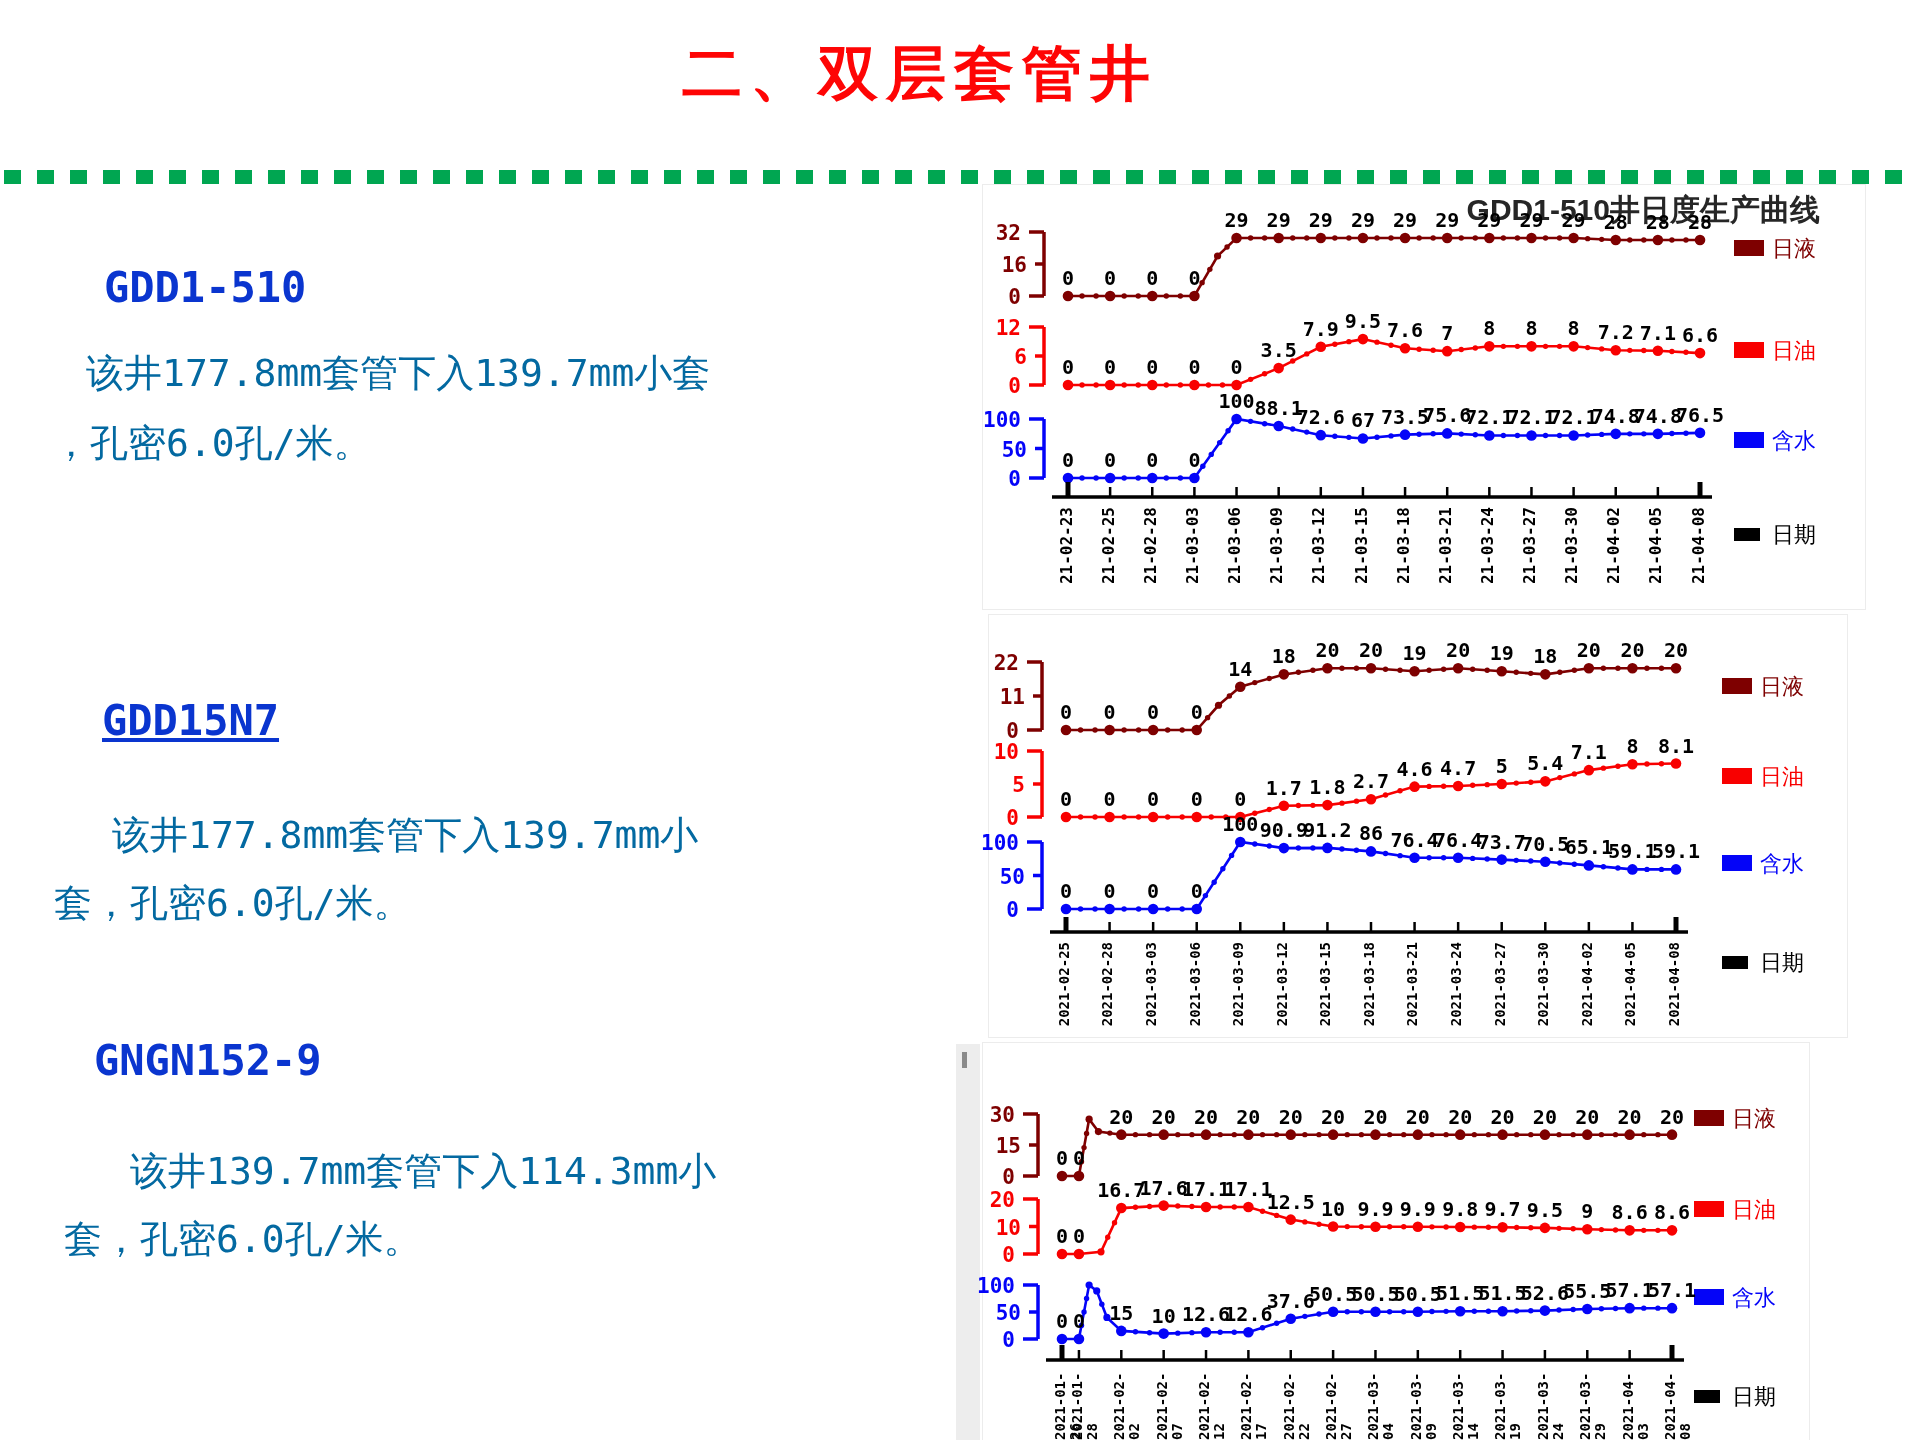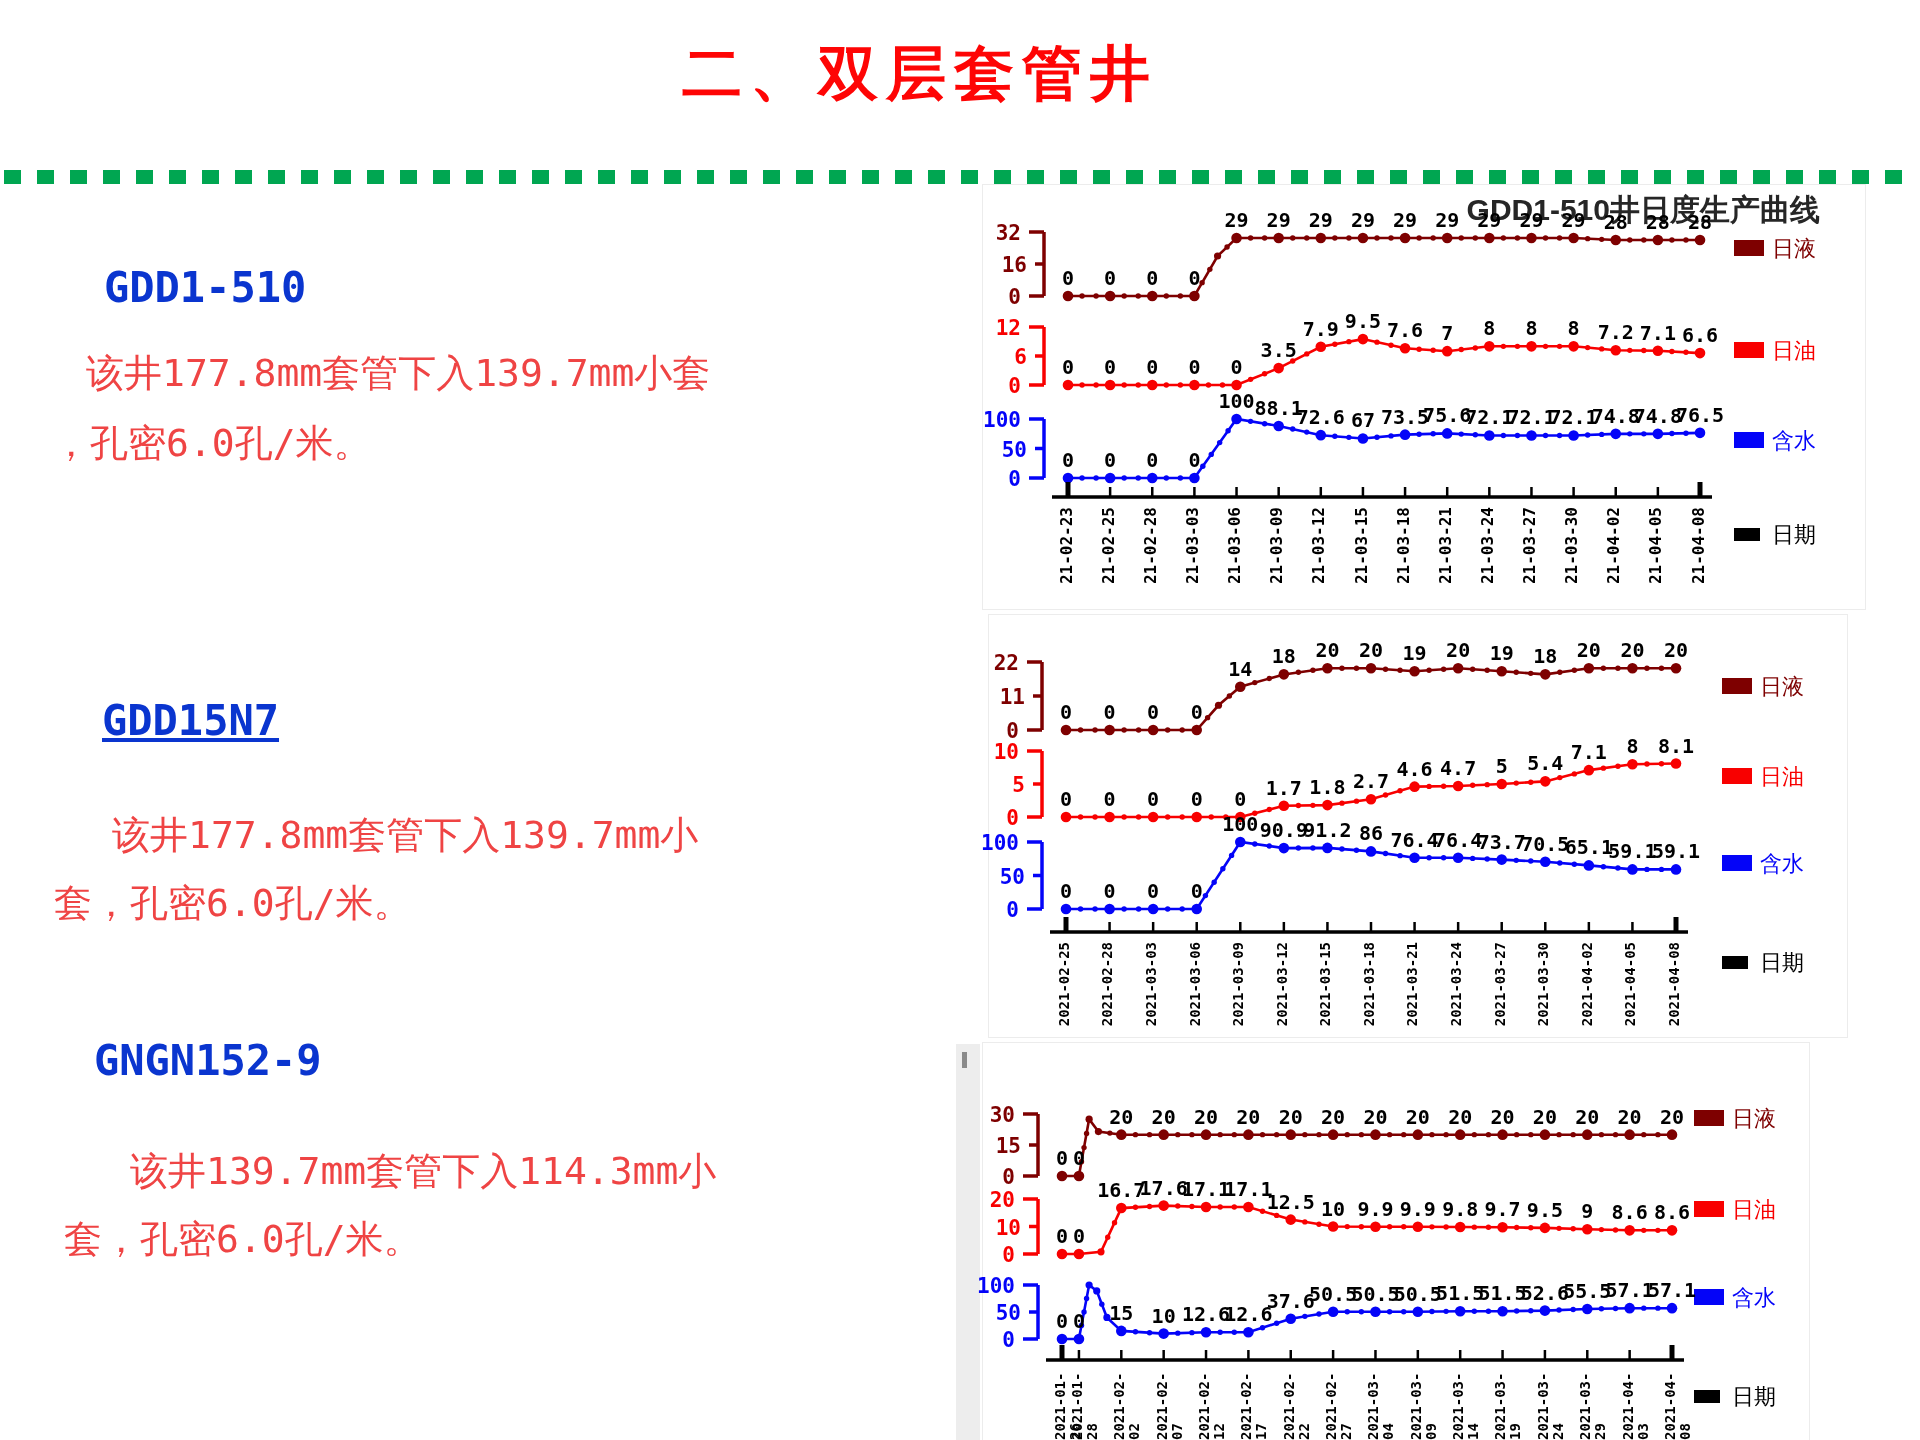--- a/index.html
+++ b/index.html
@@ -7,21 +7,21 @@
        font-family:"Liberation Sans",sans-serif;}
   .abs{position:absolute;}
   #slide-title{left:0;top:34px;width:1840px;text-align:center;
     font-size:60px;font-weight:bold;color:#fe0505;letter-spacing:8px;
     font-family:"Liberation Sans",sans-serif;}
   #divider{left:4px;top:170px;width:1906px;height:14px;
     background:repeating-linear-gradient(to right,#00a651 0 17px,#ffffff 17px 33px);}
   .well-name{font-family:"DejaVu Sans Mono","Liberation Sans",sans-serif;
     font-weight:bold;font-size:42px;color:#0a35cf;white-space:nowrap;}
   .desc-line{font-family:"DejaVu Sans Mono","Liberation Sans",sans-serif;
-    font-size:38px;color:#ef4444;white-space:nowrap;}
+    font-size:38px;color:#0369a1;white-space:nowrap;}
   .chart-box{position:absolute;background:#fff;border:1px solid #ececec;}
   .chart-title{position:absolute;text-align:right;font-size:30px;font-weight:600;
     color:#262626;font-family:"Liberation Sans",sans-serif;white-space:nowrap;}
   .legend-swatch{position:absolute;}
   .legend-label{position:absolute;font-size:22px;font-weight:500;white-space:nowrap;
     font-family:"Liberation Sans",sans-serif;}
   .dl{position:absolute;writing-mode:vertical-rl;text-orientation:mixed;
     transform:rotate(180deg);font-family:"DejaVu Sans Mono",monospace;
     font-weight:bold;color:#000;letter-spacing:0px;line-height:1.1;}
   #gray-strip{left:956px;top:1044px;width:24px;height:396px;background:#ededed;}

